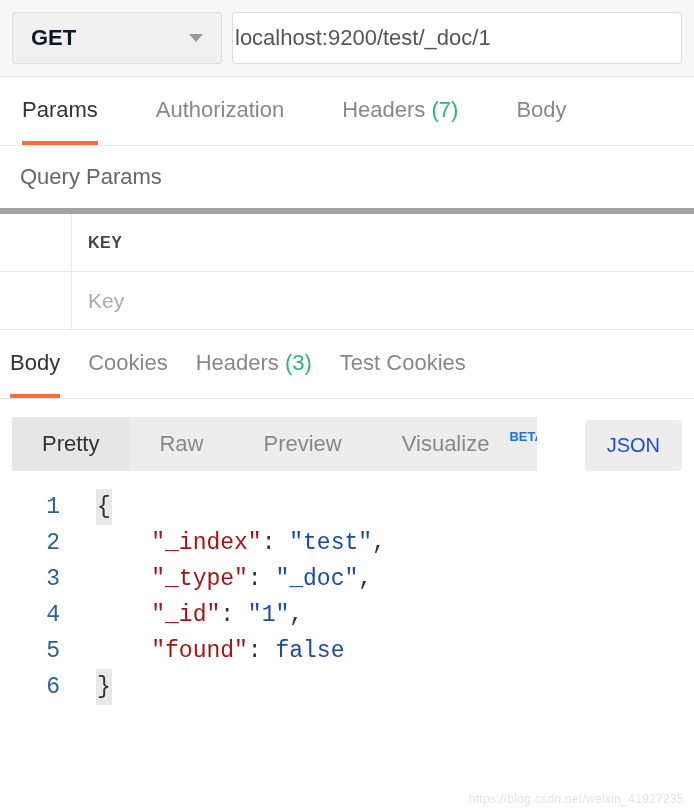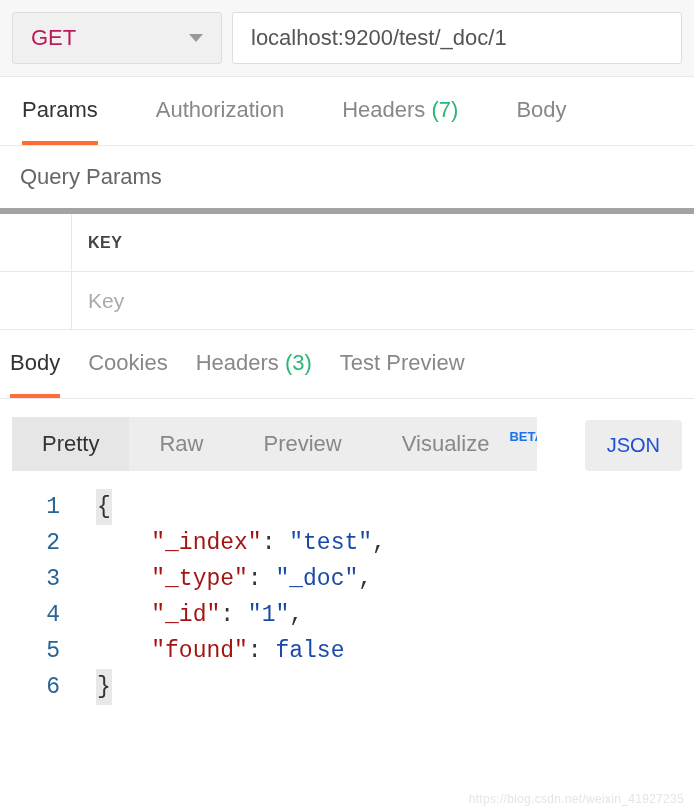--- a/index.html
+++ b/index.html
@@ -27,34 +27,34 @@
       width: 210px;
       height: 52px;
       padding: 0 18px;
       background: #f0f0f0;
       border: 1px solid #ddd;
       border-radius: 3px;
       cursor: pointer;
     }
     .method-select .method-label {
       font-size: 22px;
-      font-weight: 400;
-      color: #be185d;
+      font-weight: 700;
+      color: #0f172a;
     }
     .chevron-down {
       width: 0;
       height: 0;
       border-left: 7px solid transparent;
       border-right: 7px solid transparent;
       border-top: 8px solid #999;
     }
     .url-input {
       flex: 1;
       height: 52px;
-      padding: 0 18px;
+      padding: 0 2px;
       border: 1px solid #ddd;
       border-radius: 3px;
       background: #fff;
       font-size: 22px;
       color: #555;
       outline: none;
     }
     .tabs-row {
       display: flex;
       border-bottom: 1px solid #e8e8e8;
@@ -249,21 +249,21 @@
   </div>
 </div>
 
 <div class="tabs-row response-tabs">
   <div class="tab-item active">Body</div>
   <div class="tab-item">Cookies</div>
   <div class="tab-item">
     <span>Headers</span>
     <span class="tab-badge-green">(3)</span>
   </div>
-  <div class="tab-item">Test Preview</div>
+  <div class="tab-item">Test Cookies</div>
 </div>
 
 <div class="view-tabs">
   <div class="view-tabs-group">
     <div class="view-tab active">Pretty</div>
     <div class="view-tab">Raw</div>
     <div class="view-tab">Preview</div>
     <div class="view-tab visualize">
       <span>Visualize</span>
       <span class="beta-badge">BETA</span>

